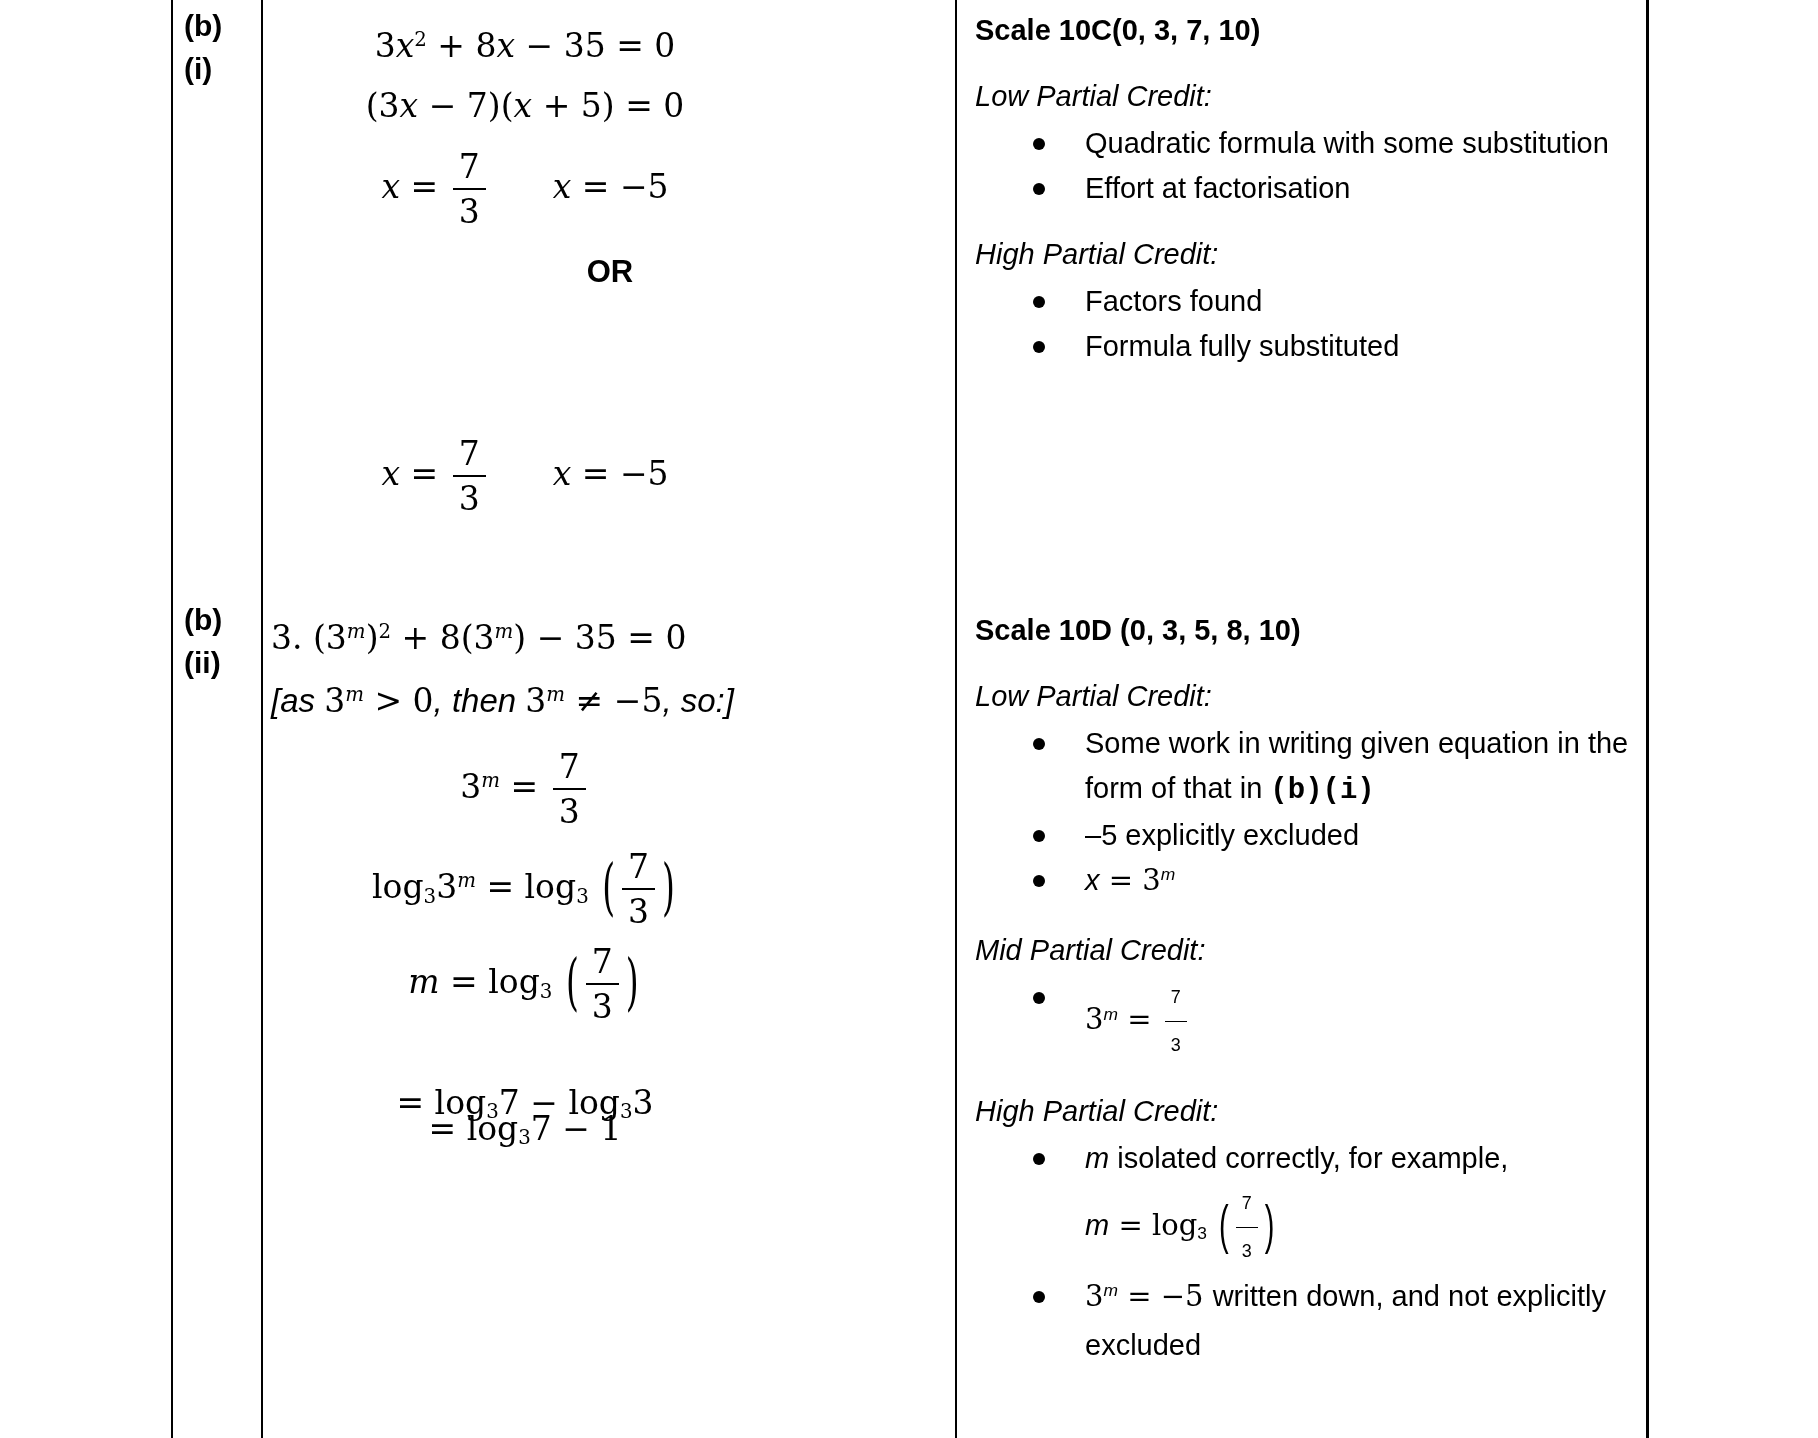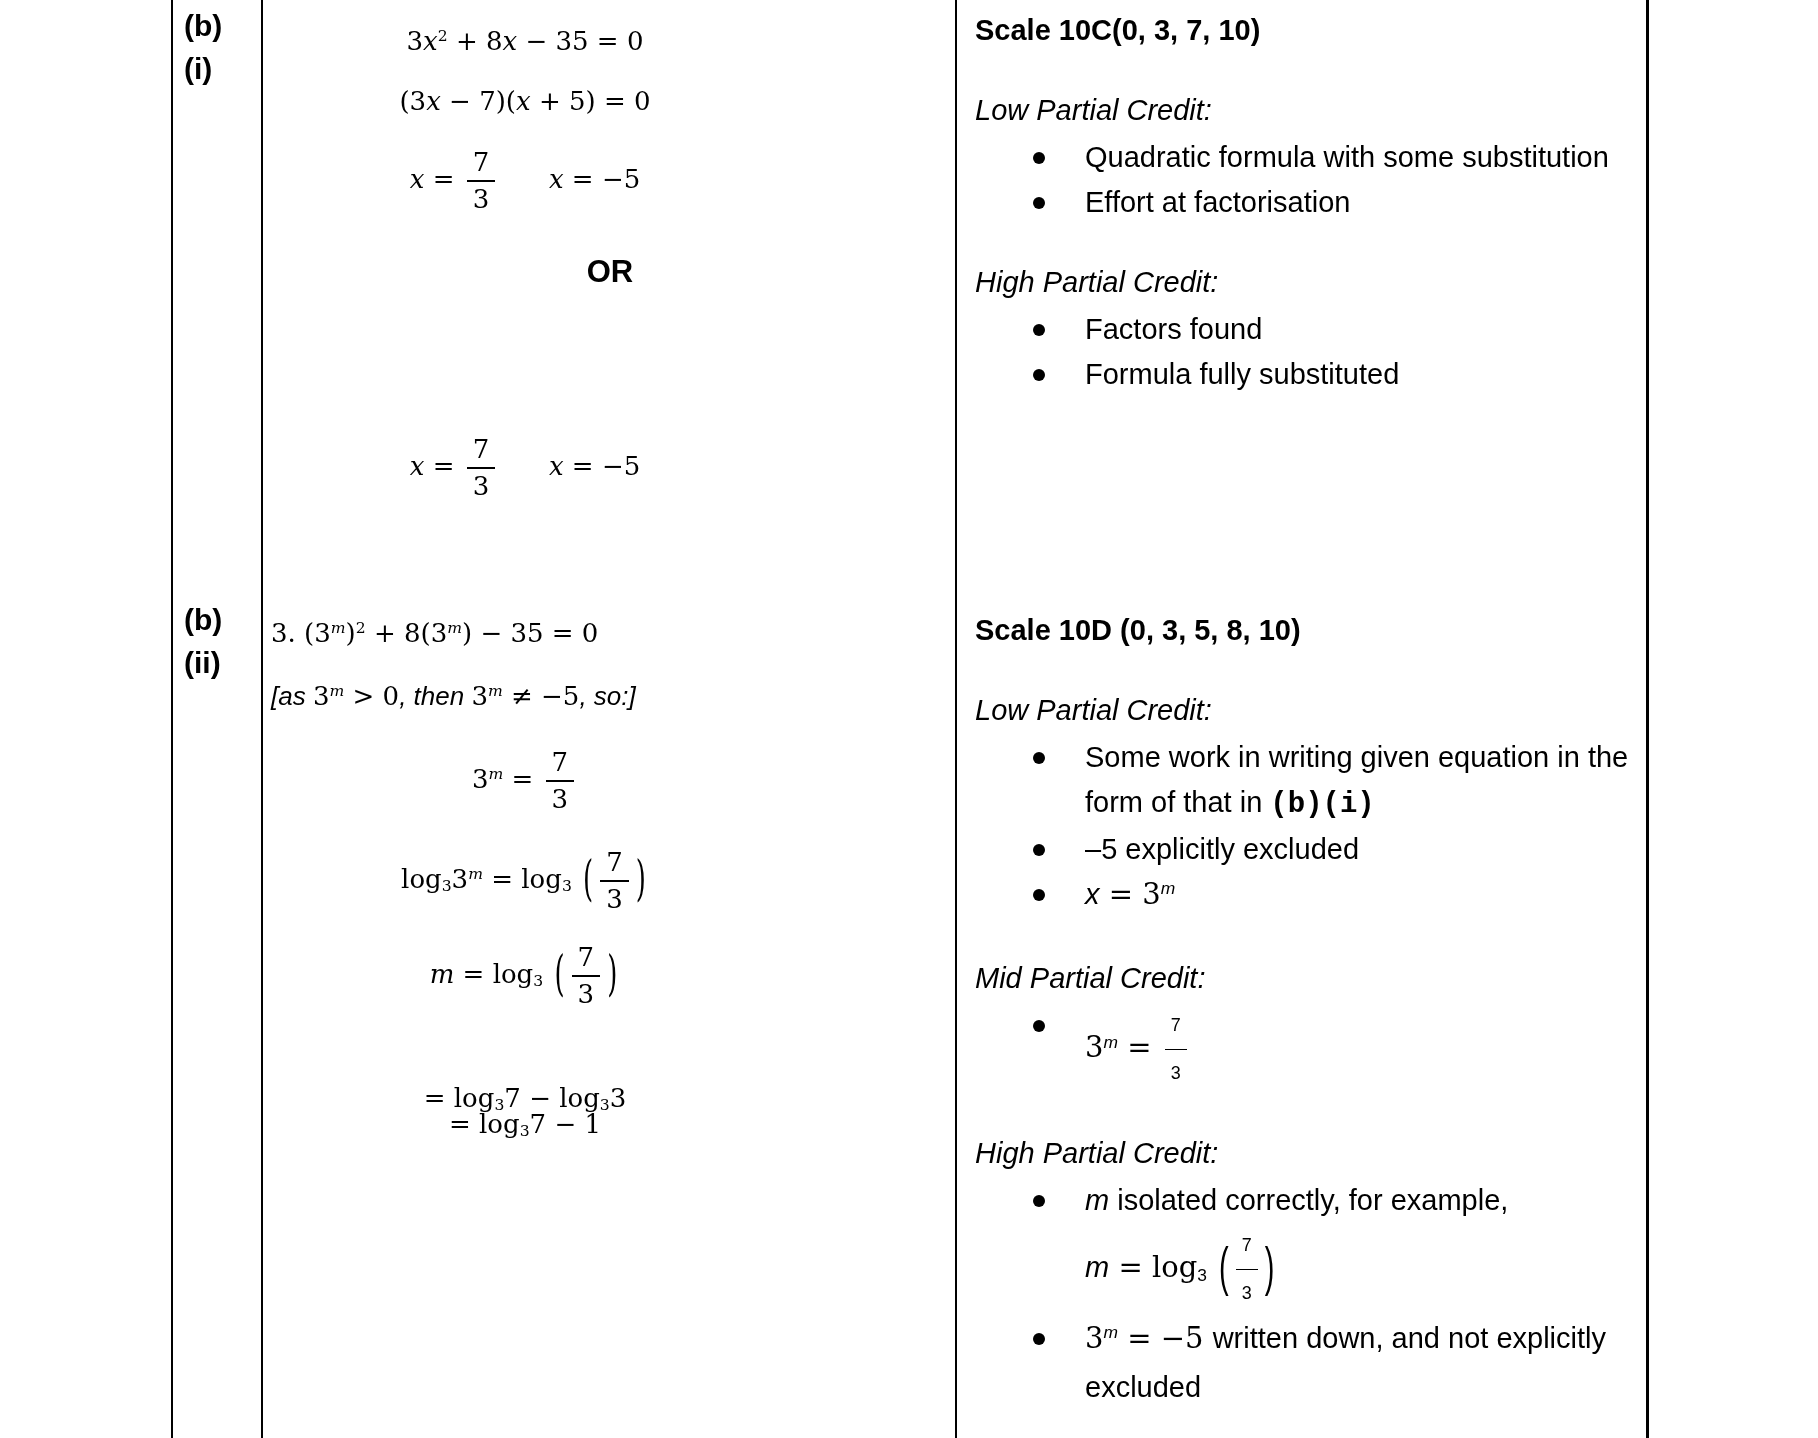--- a/index.html
+++ b/index.html
@@ -7,21 +7,21 @@
         font-family:"Liberation Sans",sans-serif;color:#000;}
   .vline{position:absolute;top:0;bottom:0;width:2px;background:#000;}
   .vline.thick{width:3px;}
 
   
   .plabel{position:absolute;left:184px;font-weight:bold;font-size:30px;line-height:43px;
           font-family:"Liberation Sans",sans-serif;}
 
   
   .mline{position:absolute;left:263px;width:694px;box-sizing:border-box;padding-right:170px;
-         text-align:center;font-family:"DejaVu Serif",serif;font-size:26px;line-height:1.25;}
+         text-align:center;font-family:"DejaVu Serif",serif;font-size:33px;line-height:1.25;}
   .mline.left{text-align:left;padding-left:8px;padding-right:0;}
   .orline{position:absolute;left:263px;width:694px;box-sizing:border-box;
           text-align:center;font-family:"Liberation Sans",sans-serif;font-weight:bold;font-size:31px;}
 
   
   .i{font-style:italic;}
   .m{font-family:"DejaVu Serif",serif;}
   .sup{font-size:60%;position:relative;top:-0.55em;}
   .isup{font-size:60%;font-style:italic;position:relative;top:-0.55em;}
   .sub{font-size:60%;position:relative;top:0.22em;}
@@ -37,21 +37,21 @@
   .frac .den{padding-top:1px;}
 
   .sqrt{display:inline-flex;align-items:flex-start;vertical-align:baseline;}
   .radical{display:inline-block;transform:scaleY(1.35);transform-origin:50% 62%;}
   .radicand{border-top:0.09em solid #000;padding:1px 4px 0 2px;}
 
   
   .scale-block{position:absolute;left:975px;width:660px;font-size:29px;line-height:45px;
                font-family:"Liberation Sans",sans-serif;}
   .scale-title{font-weight:bold;}
-  .credit-heading{font-style:italic;margin-top:35px;margin-bottom:2px;}
+  .credit-heading{font-style:italic;margin-top:21px;margin-bottom:2px;}
   .credit-heading.wide-gap{margin-top:46px;}
   ul.bullets{list-style:none;margin:0;padding:0;}
   ul.bullets li{position:relative;padding-left:110px;max-width:550px;}
   ul.bullets li::before{content:"";position:absolute;left:58px;top:17px;width:12px;height:12px;
                         border-radius:50%;background:#000;}
 </style>
 </head>
 <body>
 
 <div class="page">

